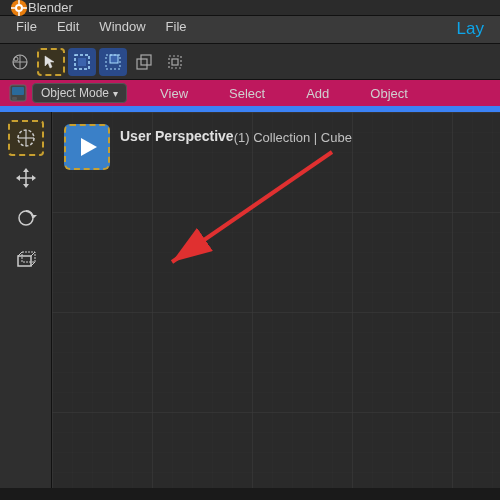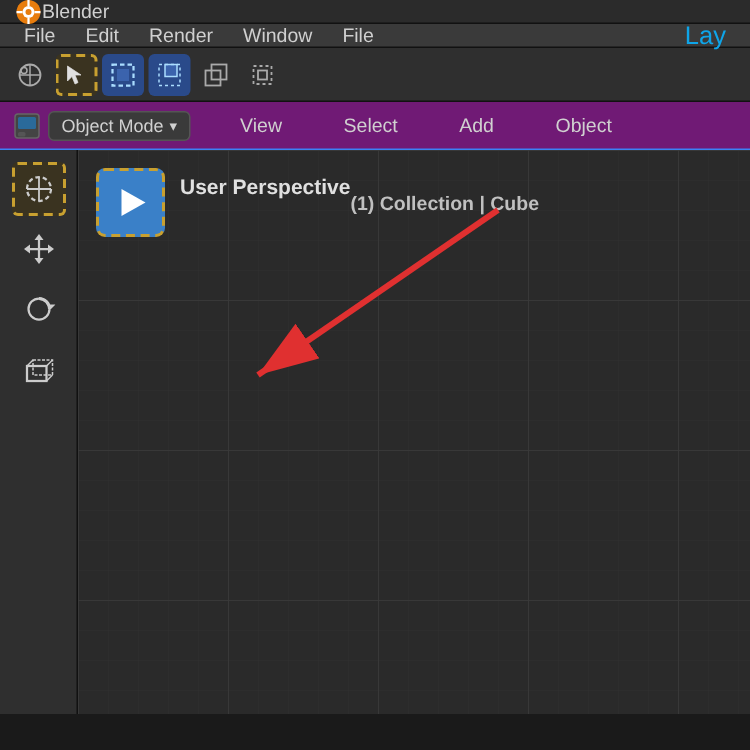--- a/index.html
+++ b/index.html
@@ -24,23 +24,23 @@
       border-bottom: 1px solid #111;
     }
     .title-bar-text {
       font-size: 13px;
       color: #d0d0d0;
     }
 
     
     .menu-bar {
       background: #3a3a3a;
-      height: 16px;
-      display: flex;
-      align-items: center;
+      height: 28px;
+      display: flex;
+      align-items: flex-start;
       padding: 0 8px;
       gap: 4px;
       border-bottom: 1px solid #111;
     }
     .menu-item {
       padding: 3px 8px;
       border-radius: 3px;
       cursor: pointer;
       color: #d0d0d0;
       font-size: 13px;
@@ -80,27 +80,27 @@
       border: 2px dashed #c8a030;
       background: #3a3320;
     }
     .toolbar-btn.active-blue {
       background: #2a4a8a;
       border: none;
     }
 
     
     .viewport-header {
-      background: #701a75;
+      background: #be185d;
       height: 32px;
       display: flex;
       align-items: center;
       padding: 0 6px;
       gap: 2px;
-      border-bottom: 1px solid #3b82f6;
+      border-bottom: 6px solid #3b82f6;
     }
     .viewport-header-icon {
       width: 24px;
       height: 24px;
       display: flex;
       align-items: center;
       justify-content: center;
       color: #ccc;
       font-size: 12px;
     }
@@ -198,22 +198,21 @@
       padding-top: 4px;
     }
     .viewport-title {
       font-size: 14px;
       font-weight: bold;
       color: #e0e0e0;
     }
     .viewport-subtitle {
       font-size: 13px;
       color: #c0c0c0;
-      margin-top: 12px;
-      font-weight: bold;
+      margin-top: 2px;
     }
 
     
     .arrow-overlay {
       position: absolute;
       top: 0;
       left: 0;
       width: 100%;
       height: 100%;
       pointer-events: none;
@@ -243,21 +242,20 @@
     <line x1="9" y1="13" x2="9" y2="17" stroke="white" stroke-width="1.5"></line>
     <line x1="1" y1="9" x2="5" y2="9" stroke="white" stroke-width="1.5"></line>
     <line x1="13" y1="9" x2="17" y2="9" stroke="white" stroke-width="1.5"></line>
   </svg>
   <span class="title-bar-text">Blender</span>
 </div>
 
 <div class="menu-bar">
   <span class="menu-item">File</span>
   <span class="menu-item">Edit</span>
-  <span class="menu-item">Render</span>
   <span class="menu-item">Window</span>
   <span class="menu-item">File</span>
   <div class="menu-spacer"></div>
   <span class="menu-layout-btn">Lay</span>
 </div>
 
 <div class="toolbar">
 
   <div class="toolbar-btn" style="font-size:10px;">
     <svg width="20" height="20" viewBox="0 0 20 20">

